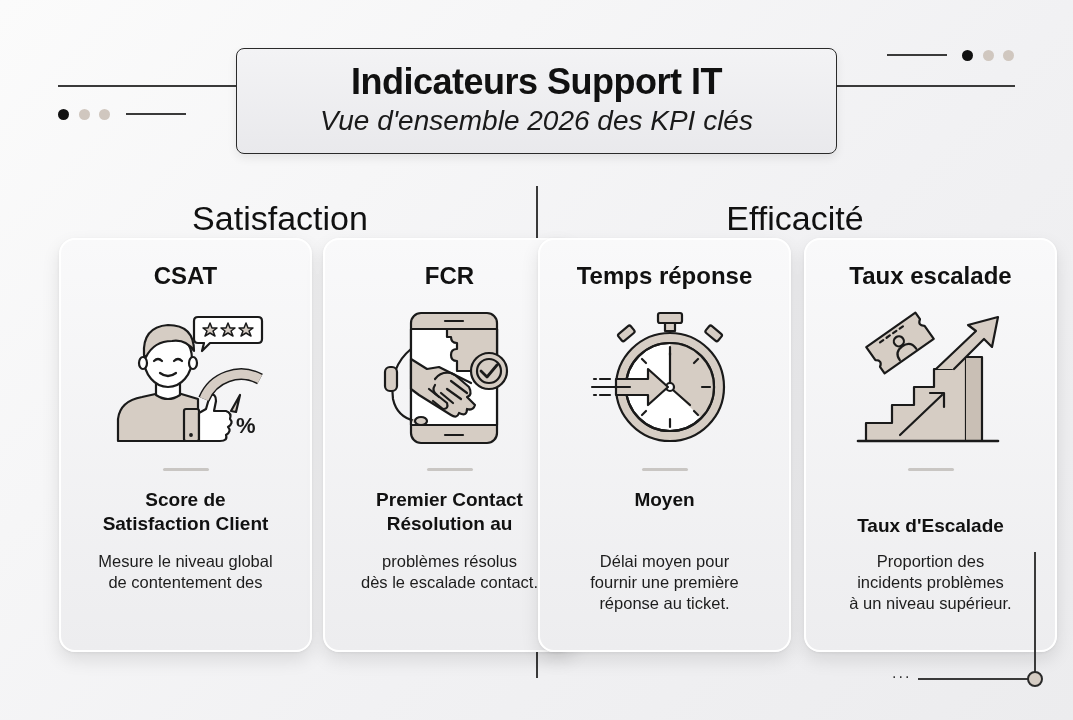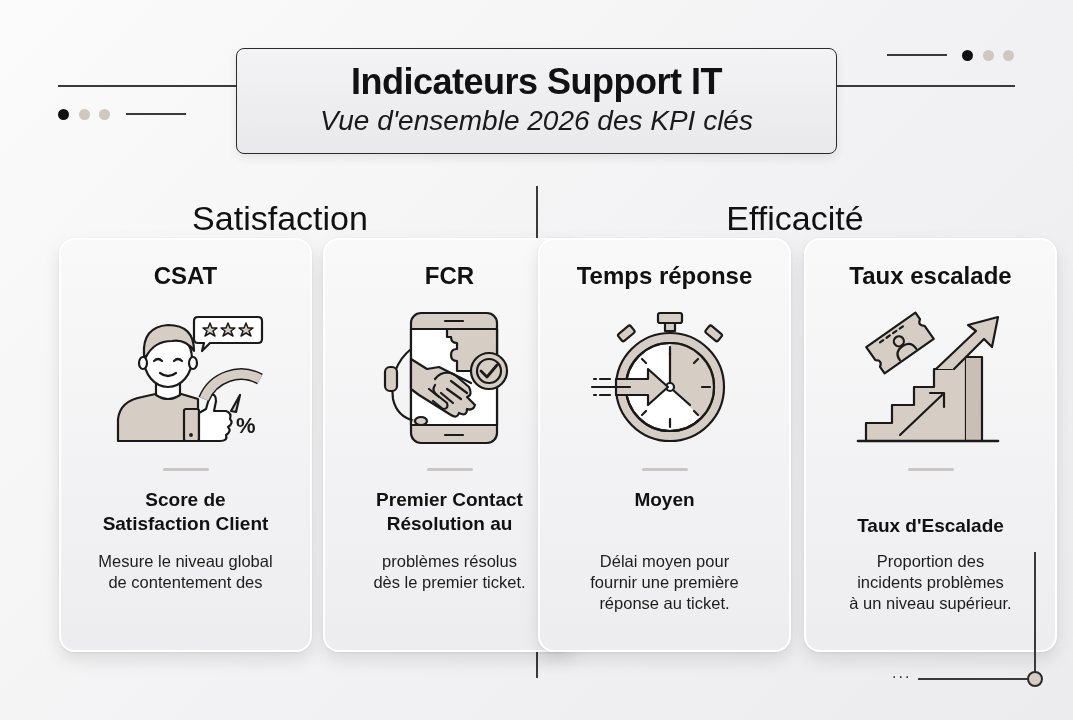--- a/index.html
+++ b/index.html
@@ -172,21 +172,21 @@
       </g>
     </svg>
   </div>
   <div class="sep"></div>
   <div class="name">
     <div>Premier Contact</div>
     <div>Résolution au</div>
   </div>
   <div class="desc">
     <div>problèmes résolus</div>
-    <div>dès le premier ticket.</div>
+    <div>dès le escalade contact.</div>
   </div>
 </div>
 
 <div class="card" style="left:538px;">
   <div class="abbr">Temps réponse</div>
   <div class="icon-wrap">
     <svg width="150" height="140" viewBox="0 0 150 140">
       <g stroke="#1a1a1a" stroke-width="2.2" fill="none" stroke-linejoin="round" stroke-linecap="round">
 
         <rect x="68" y="4" width="24" height="10" rx="2" fill="#d6cdc4"></rect>

